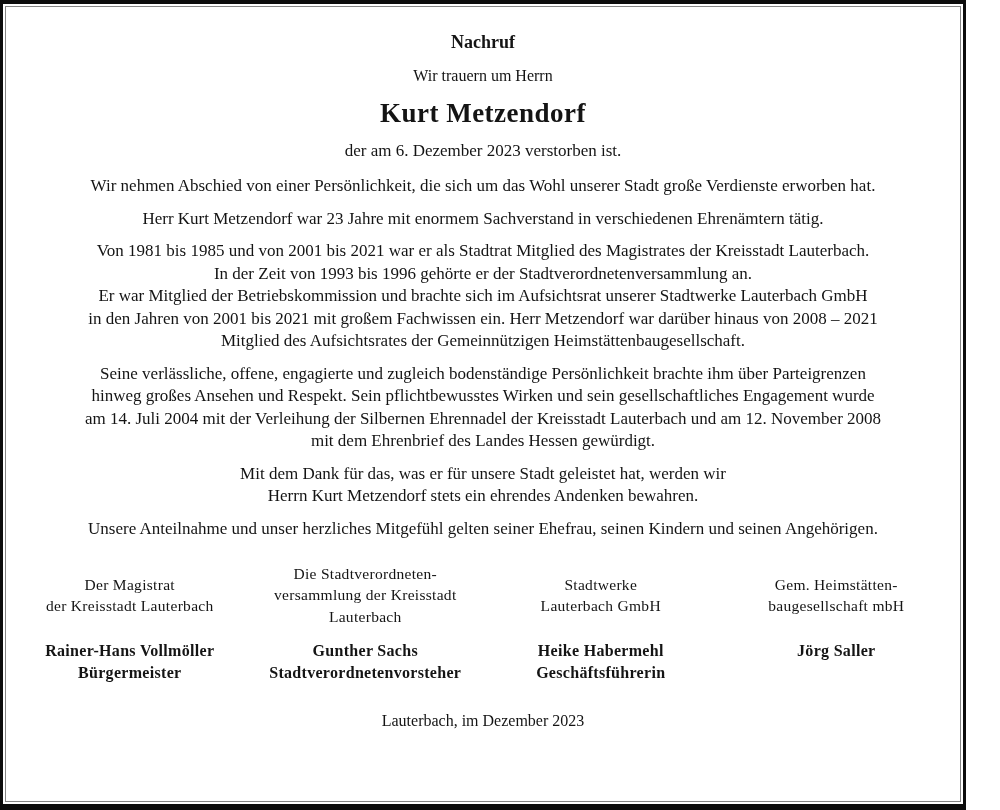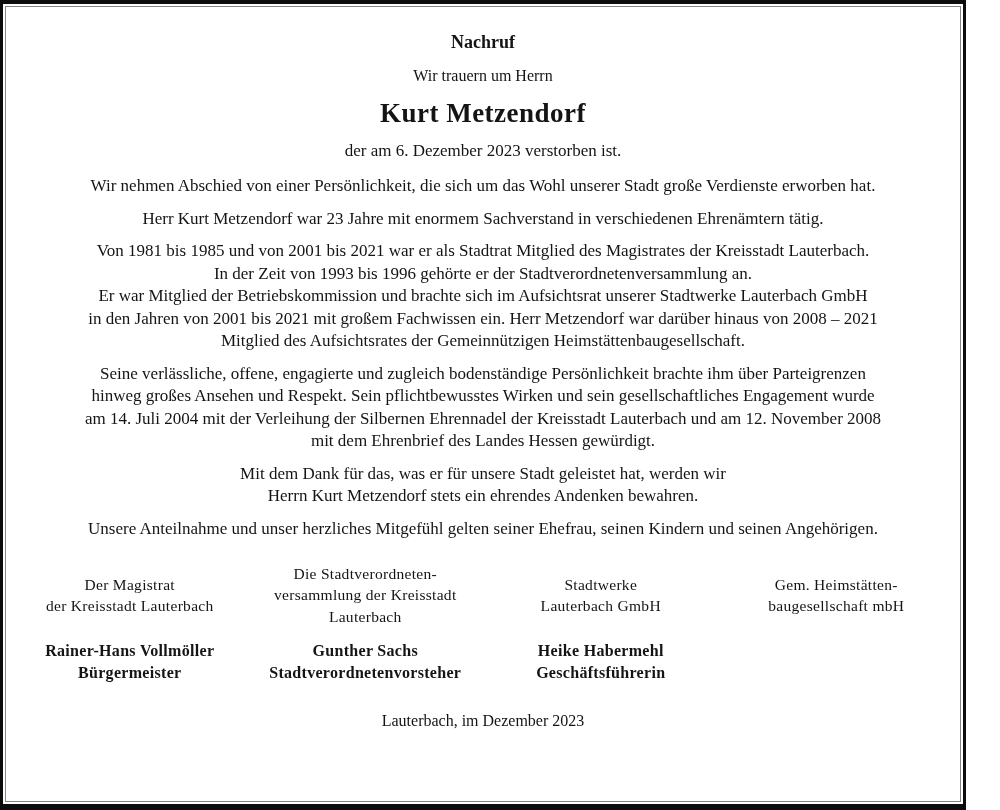--- a/index.html
+++ b/index.html
@@ -155,20 +155,21 @@
           <div>Heike Habermehl</div>
           <div>Geschäftsführerin</div>
         </div>
       </div>
 
       <div class="sig-col">
         <div class="sig-org">
             <div>Gem. Heimstätten-<br>baugesellschaft mbH</div>
           </div>
         <div class="sig-person">
+          <div>Jörg Saller</div>
         </div>
       </div>
 
     </div>
 
     <div class="footer-dateline">Lauterbach, im Dezember 2023</div>
 
   </div>
 </div>
 

